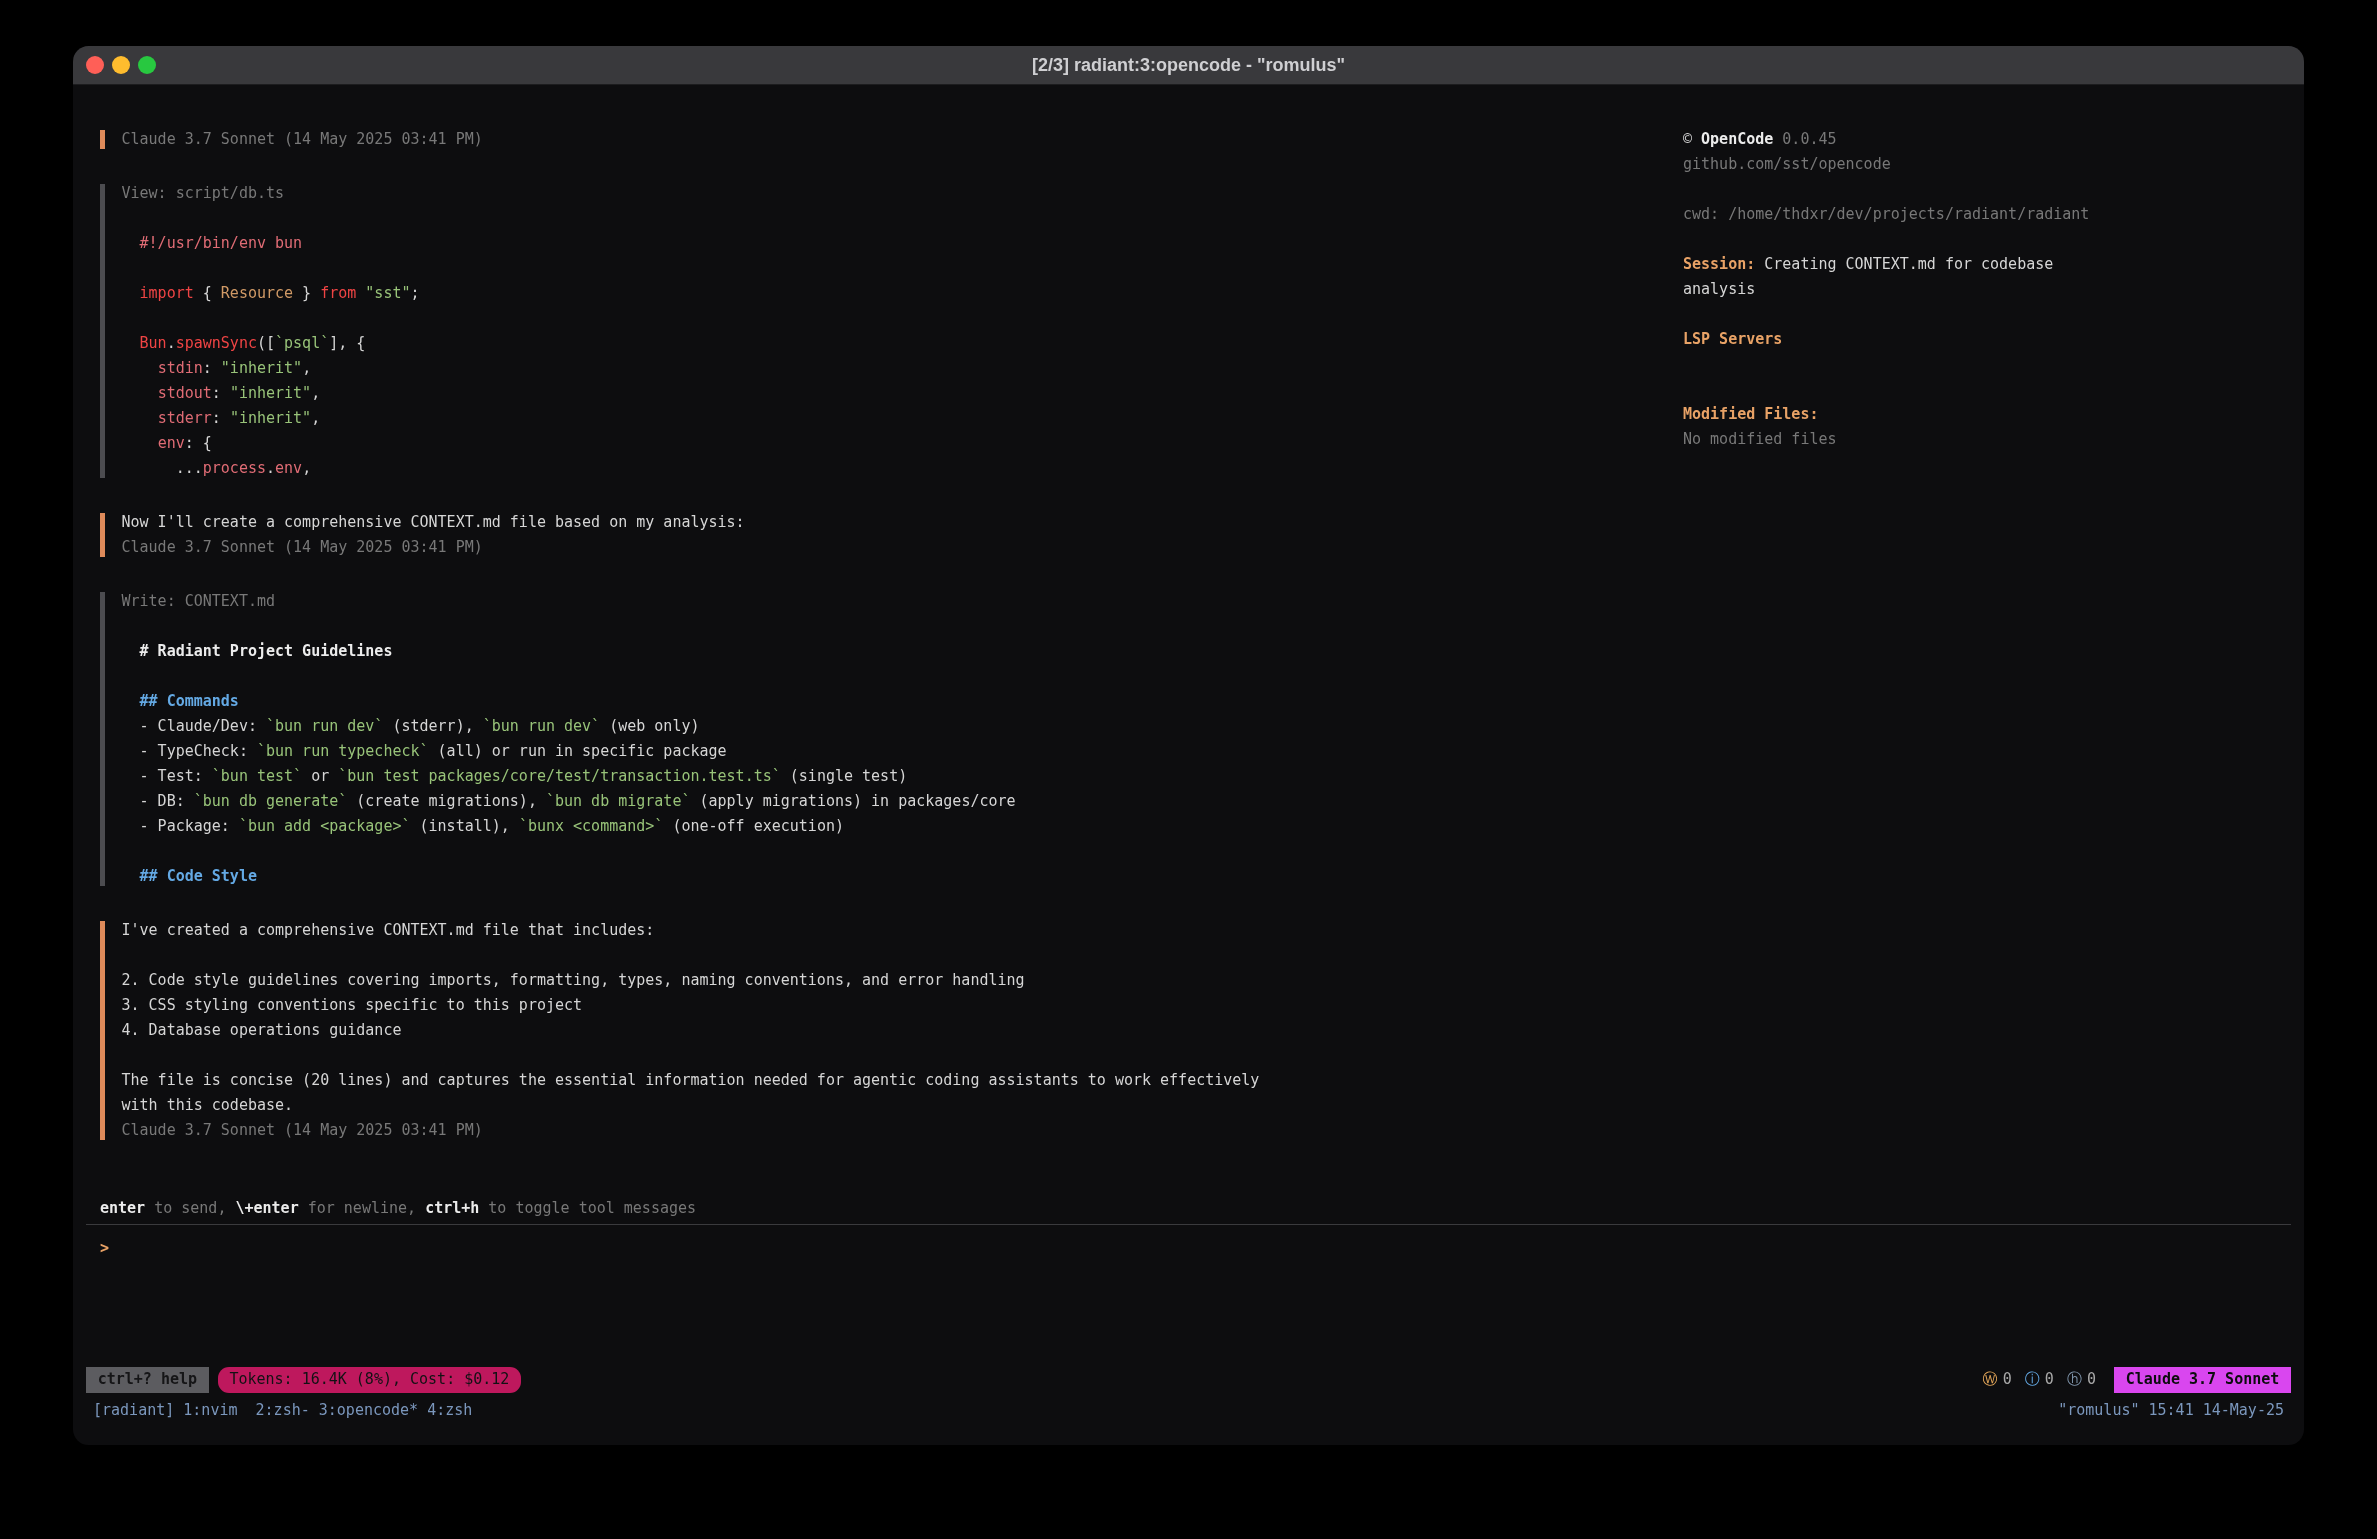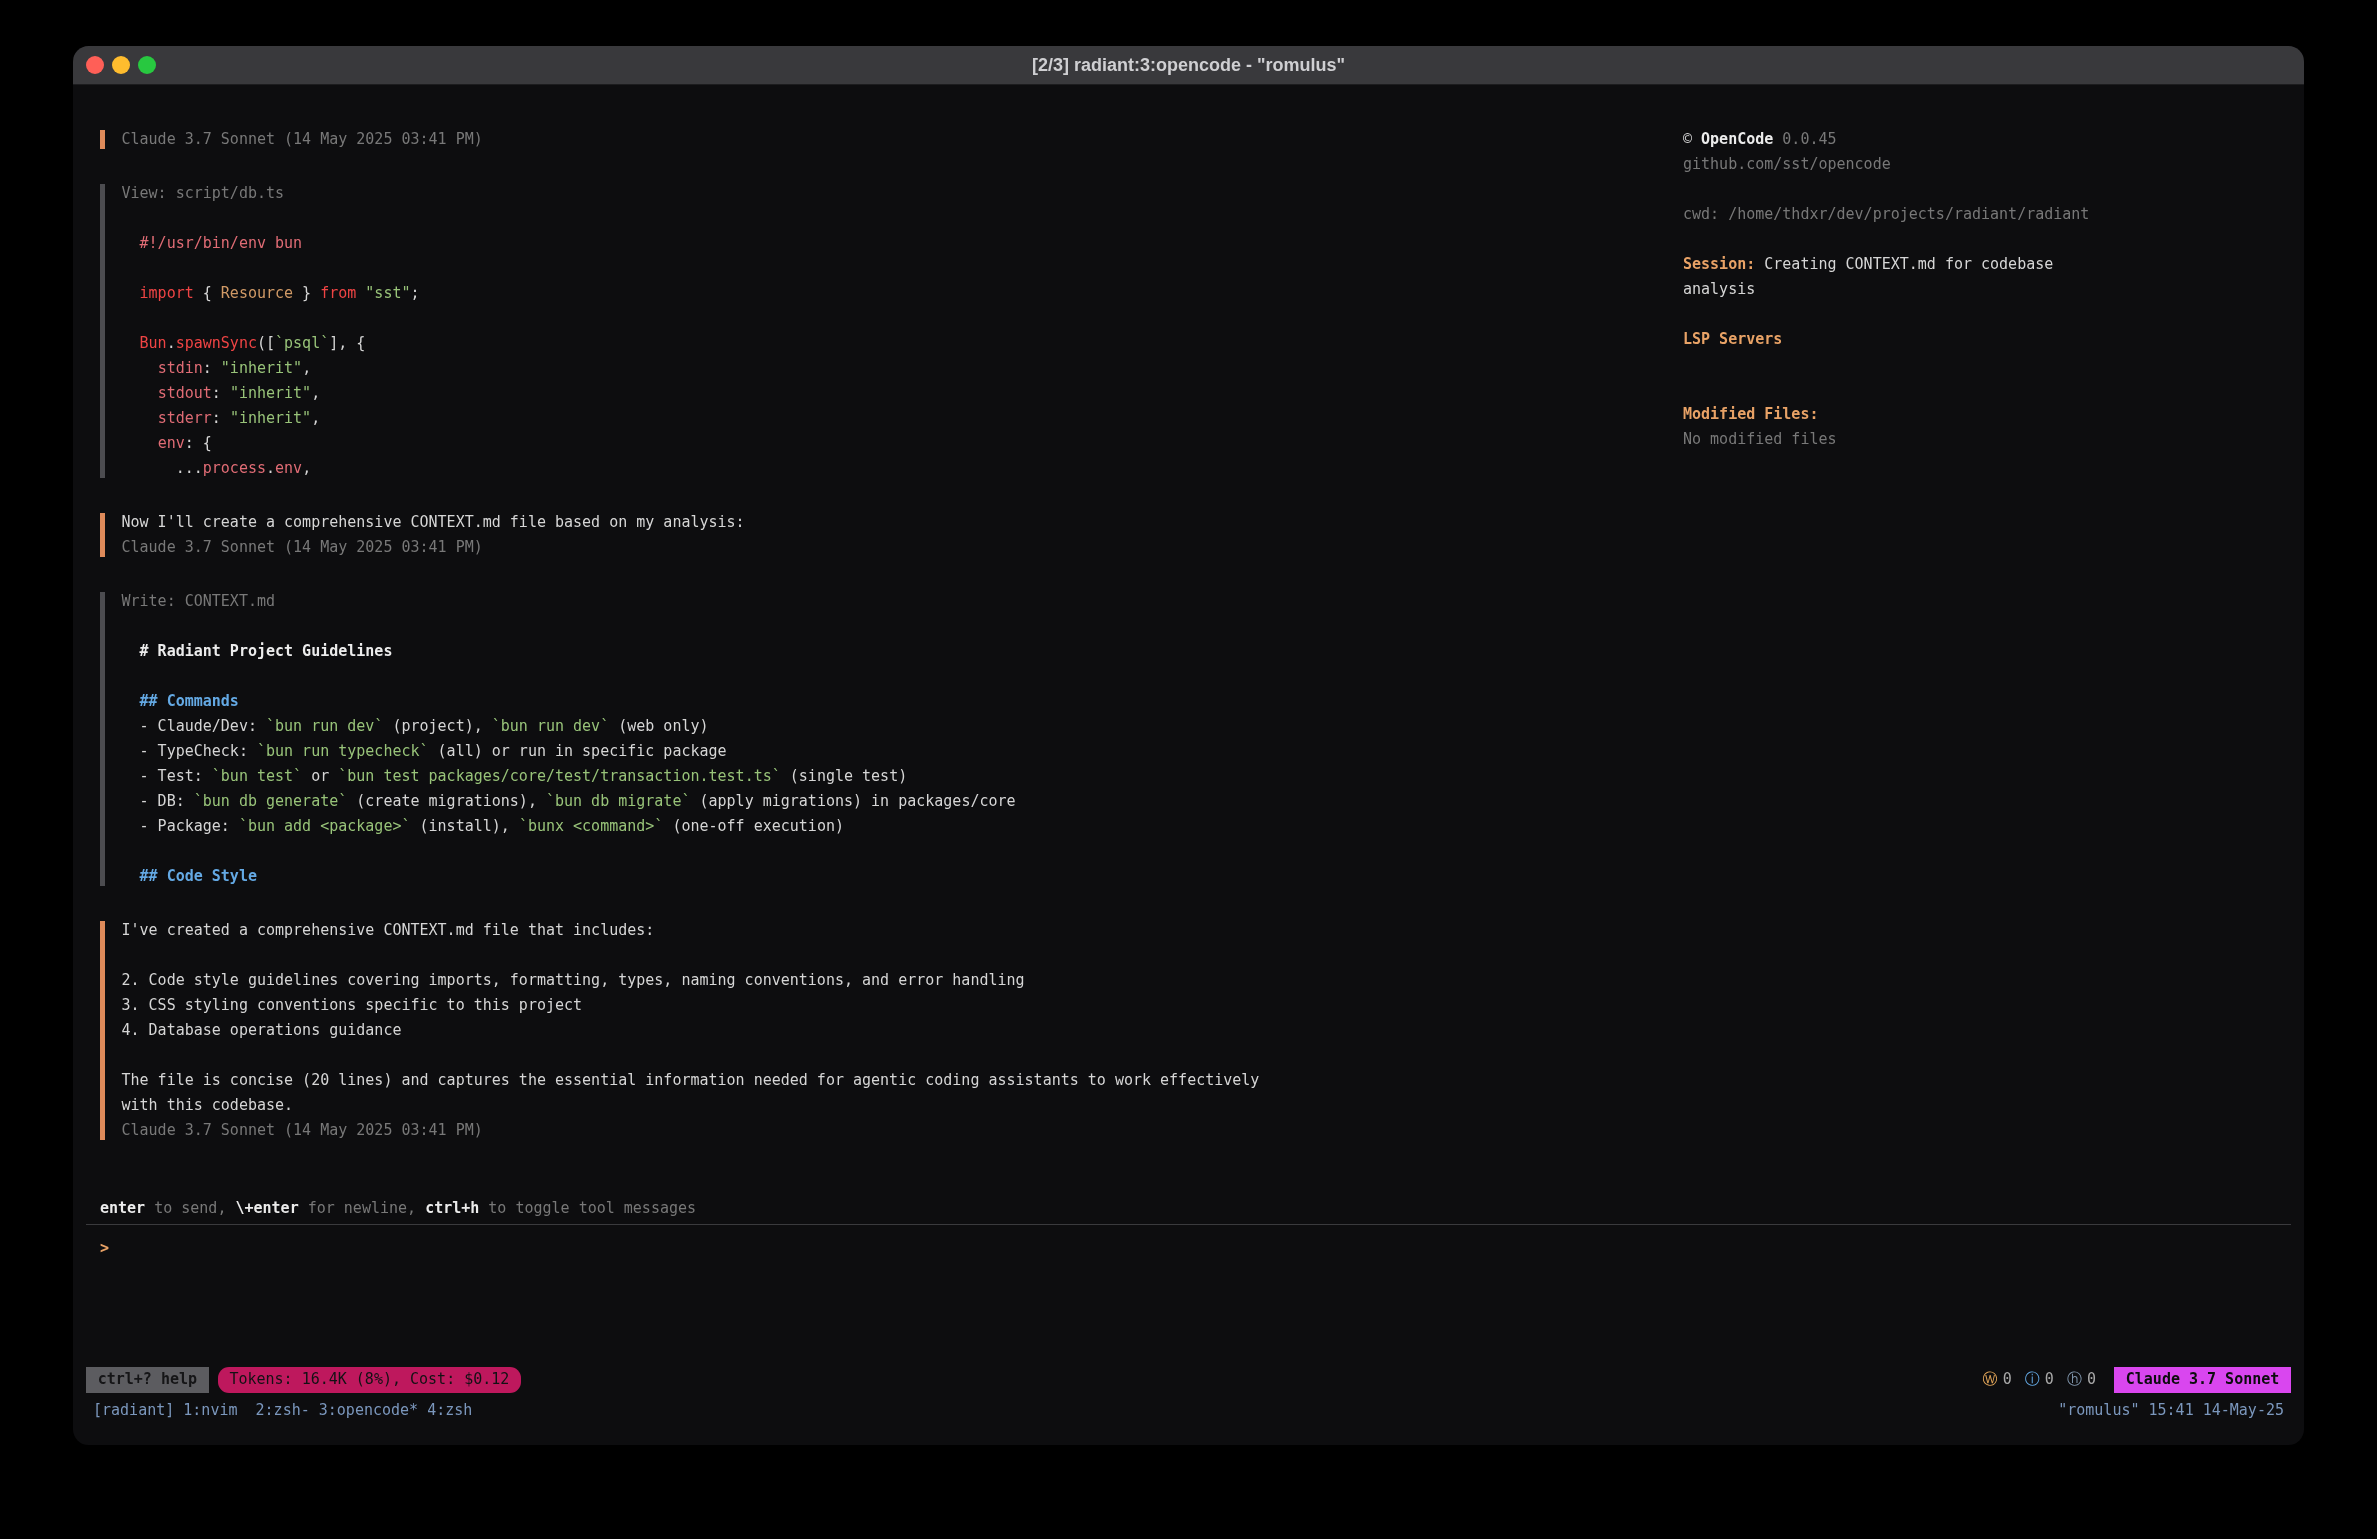--- a/index.html
+++ b/index.html
@@ -120,21 +120,21 @@
               <div class="line"><span class="c-muted">Claude 3.7 Sonnet (14 May 2025 03:41 PM)</span></div>
             </div>
         </div>
         <div class="block tool">
           <div>
               <div class="line"><span class="c-muted">Write: CONTEXT.md</span></div>
               <div class="line">&nbsp;</div>
               <div class="line"><span class="c-fg">  </span><span class="c-fgb"># Radiant Project Guidelines</span></div>
               <div class="line">&nbsp;</div>
               <div class="line"><span class="c-fg">  </span><span class="c-blueb">## Commands</span></div>
-              <div class="line"><span class="c-fg">  - Claude/Dev: </span><span class="c-green">`bun run dev`</span><span class="c-fg"> (project), </span><span class="c-green">`bun run dev`</span><span class="c-fg"> (web only)</span></div>
+              <div class="line"><span class="c-fg">  - Claude/Dev: </span><span class="c-green">`bun run dev`</span><span class="c-fg"> (stderr), </span><span class="c-green">`bun run dev`</span><span class="c-fg"> (web only)</span></div>
               <div class="line"><span class="c-fg">  - TypeCheck: </span><span class="c-green">`bun run typecheck`</span><span class="c-fg"> (all) or run in specific package</span></div>
               <div class="line"><span class="c-fg">  - Test: </span><span class="c-green">`bun test`</span><span class="c-fg"> or </span><span class="c-green">`bun test packages/core/test/transaction.test.ts`</span><span class="c-fg"> (single test)</span></div>
               <div class="line"><span class="c-fg">  - DB: </span><span class="c-green">`bun db generate`</span><span class="c-fg"> (create migrations), </span><span class="c-green">`bun db migrate`</span><span class="c-fg"> (apply migrations) in packages/core</span></div>
               <div class="line"><span class="c-fg">  - Package: </span><span class="c-green">`bun add &lt;package&gt;`</span><span class="c-fg"> (install), </span><span class="c-green">`bunx &lt;command&gt;`</span><span class="c-fg"> (one-off execution)</span></div>
               <div class="line">&nbsp;</div>
               <div class="line"><span class="c-fg">  </span><span class="c-blueb">## Code Style</span></div>
             </div>
         </div>
         <div class="block accent">
           <div>

